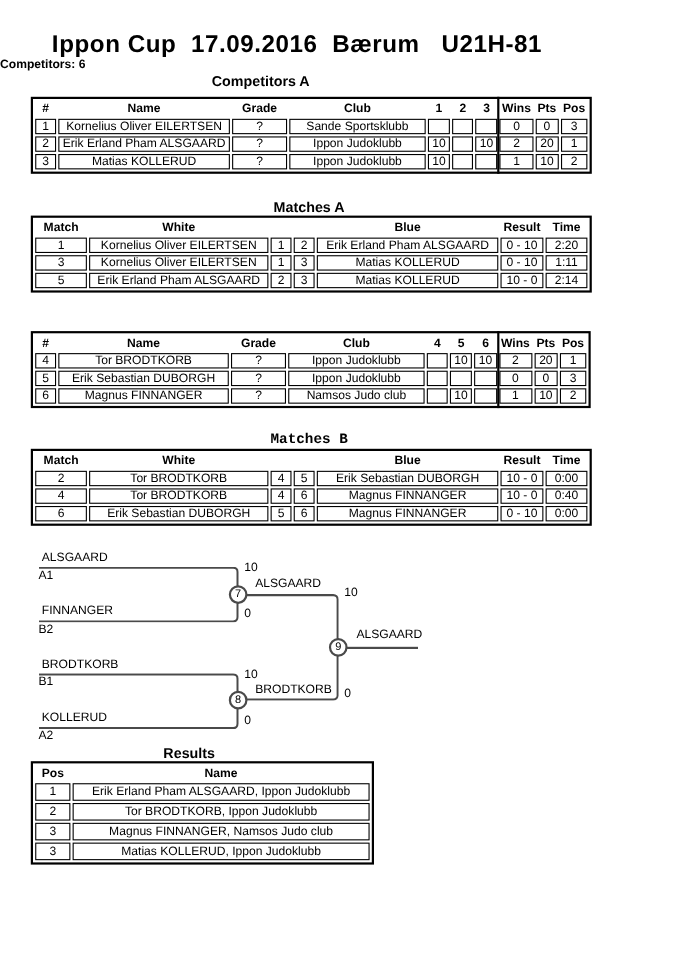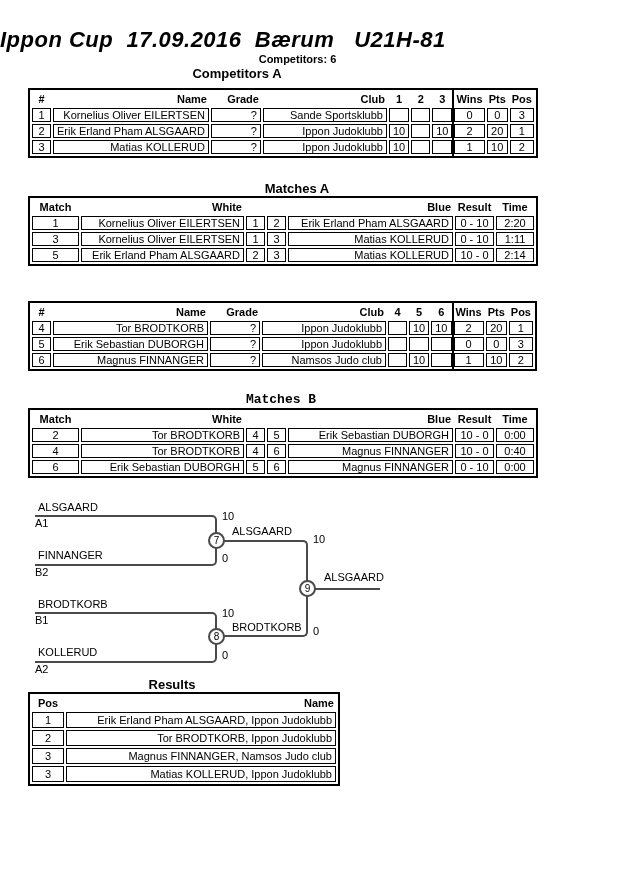--- a/index.html
+++ b/index.html
@@ -1,45 +1,45 @@
 <!DOCTYPE html>
 <html><head>
 <meta charset="utf-8">
 <style>
   html,body{margin:0;padding:0;background:#fff;}
   .page{
     position:relative;width:630px;height:891px;background:#fff;overflow:hidden;
     font-family:"Liberation Sans",sans-serif;color:#000;
   }
   .title{
-    position:absolute;top:27px;left:0;width:540px;text-align:left;
-    font-size:22px;font-weight:bold;white-space:pre;letter-spacing:0.5px;font-style:italic;
+    position:absolute;top:27px;left:0;width:540px;text-align:center;
+    font-size:22px;font-weight:bold;white-space:pre;letter-spacing:0.5px;
   }
   .comp-count{
-    position:absolute;top:53px;left:0;width:595px;text-align:center;
+    position:absolute;top:53px;left:0;width:595px;text-align:left;
     font-size:11px;font-weight:bold;
   }
   .heading{
     position:absolute;text-align:center;font-size:13px;font-weight:bold;white-space:nowrap;
   }
   .twrap{position:absolute;}
   table{
     border-collapse:separate;border-spacing:2px;border:2px solid #000;
     table-layout:fixed;background:#fff;
   }
   th{
     font-size:11px;font-weight:bold;padding:0 2px;height:14px;line-height:14px;
     box-sizing:border-box;overflow:hidden;white-space:nowrap;border:none;
   }
   td{
     font-size:11px;border:1px solid #000;padding:0 3px;height:14px;line-height:12px;
     box-sizing:border-box;overflow:hidden;white-space:nowrap;
   }
   .results-table td{height:16px;line-height:14px;}
-  .a-c{text-align:center;} .a-l{text-align:right;}
+  .a-c{text-align:center;} .a-l{text-align:center;}
   .vthick{position:absolute;width:2px;background:#000;}
   
   .bk{position:absolute;box-sizing:border-box;}
   .bk-pair{border:2px solid #4a4a4a;border-left:none;border-radius:0 5px 5px 0;}
   .bk-mid-top{border-top:2px solid #4a4a4a;border-right:2px solid #4a4a4a;border-radius:0 5px 0 0;}
   .bk-mid-bot{border-bottom:2px solid #4a4a4a;border-right:2px solid #4a4a4a;border-radius:0 0 5px 0;}
   .bk-hline{background:#4a4a4a;height:2px;}
   .bk-circle{
     position:absolute;width:17px;height:17px;border:2px solid #4a4a4a;border-radius:50%;
     background:#fff;box-sizing:border-box;text-align:center;font-size:10px;line-height:13px;z-index:3;
@@ -119,21 +119,21 @@
             <td class="a-c"></td>
             <td class="a-c">1</td>
             <td class="a-c">10</td>
             <td class="a-c">2</td>
           </tr>
         </tbody>
       </table>
   <div class="vthick" style="left: 424.453px; top: 0px; height: 70px;"></div>
     </div>
 
-  <div class="heading" style="top:181px;left:44px;width:506px;">Matches A</div>
+  <div class="heading" style="top:181px;left:28px;width:506px;">Matches A</div>
   <div class="twrap" style="top:196px;left:28px;">
     <table>
         <colgroup>
           <col style="width: 47px;">
           <col style="width: 163px;">
           <col style="width: 19px;">
           <col style="width: 19px;">
           <col style="width: 165px;">
           <col style="width: 39px;">
           <col style="width: 38px;">

